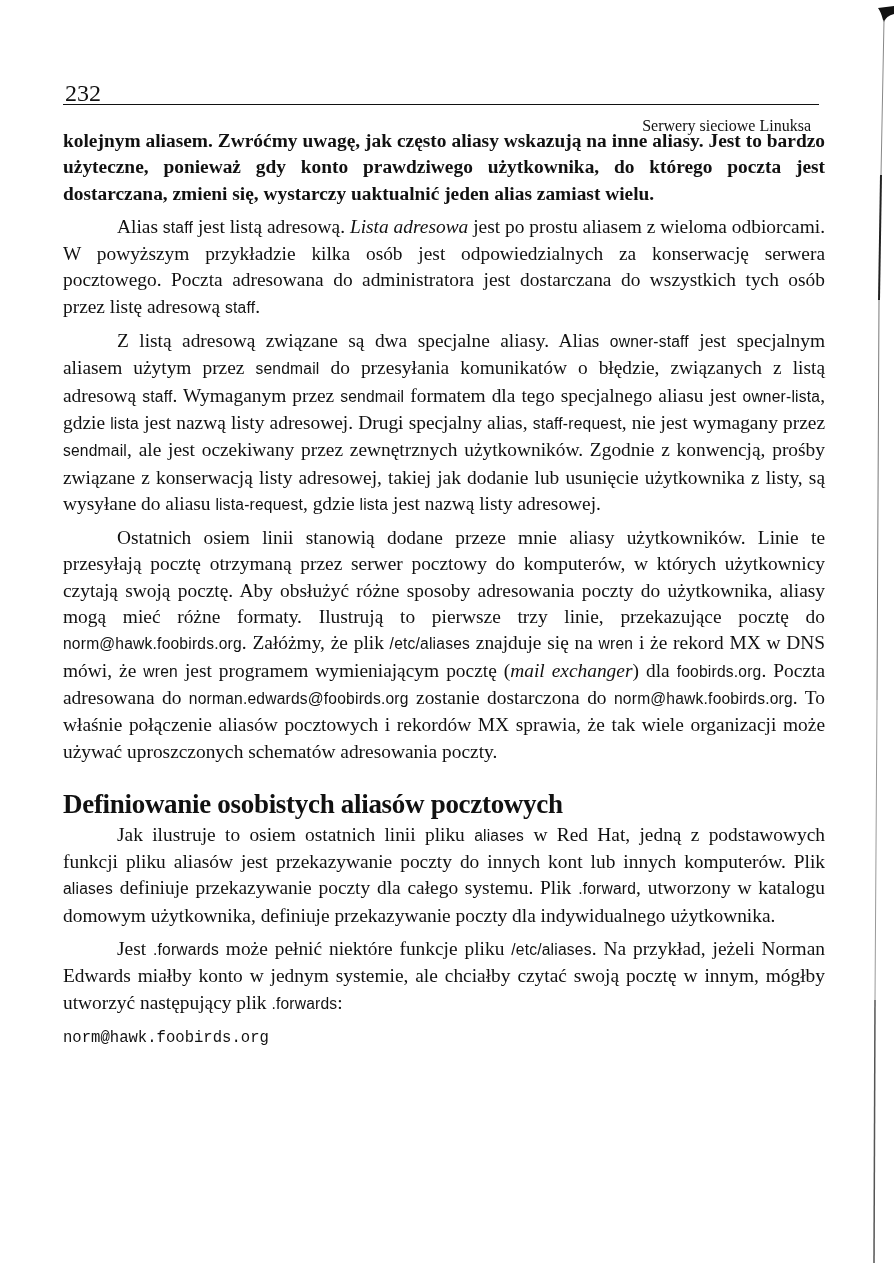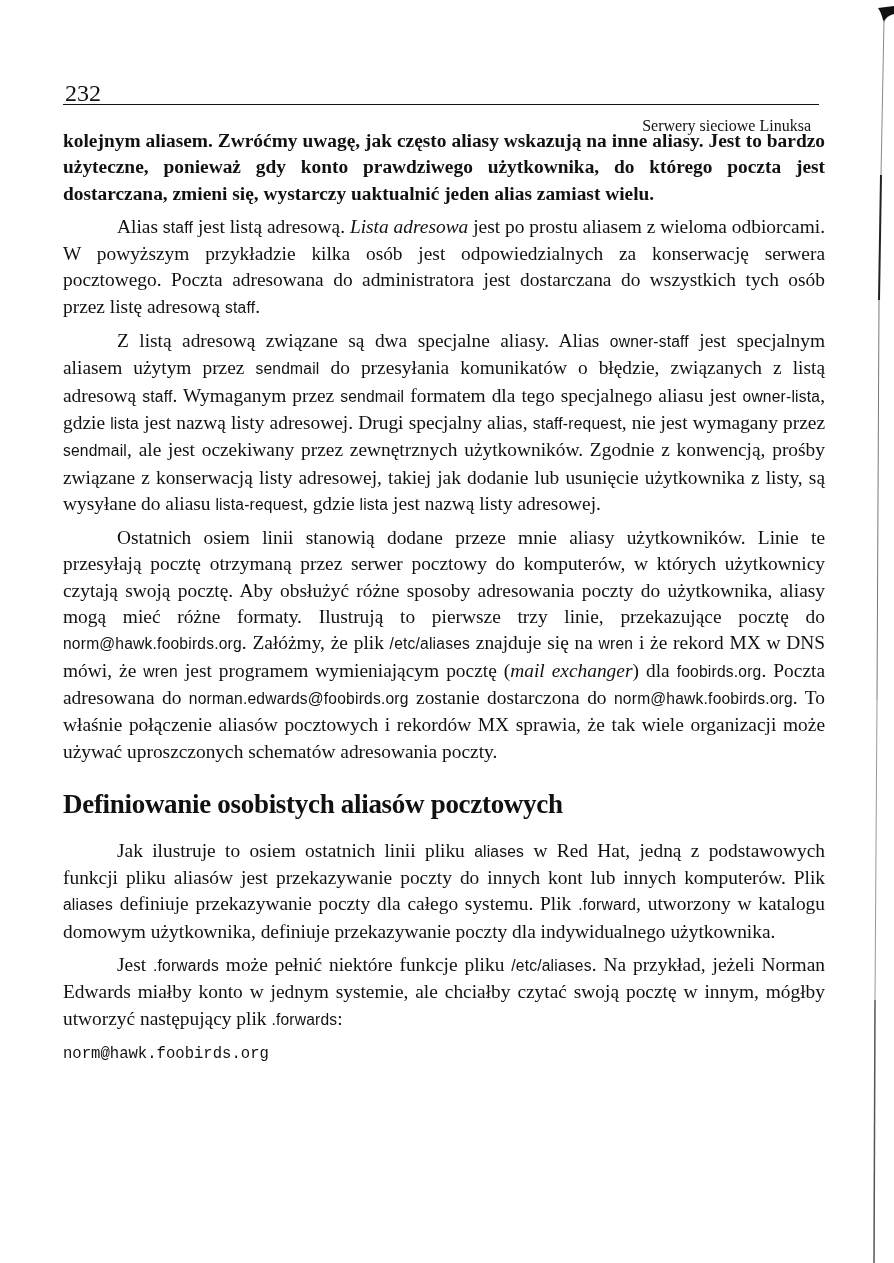--- a/index.html
+++ b/index.html
@@ -23,21 +23,21 @@
     .content p.noindent { text-indent: 0; font-weight: bold; }
     code, .mono {
       font-family: Liberation Sans, sans-serif;
       font-size: 15.6px;
       letter-spacing: 0.2px;
     }
     em { font-style: italic; }
     h2 {
       font-family: "Liberation Serif", "DejaVu Serif", serif;
       font-weight: bold; font-size: 27px; letter-spacing: -0.3px;
-      margin: 24px 0 19px 0; line-height: 30px;
+      margin: 24px 0 3px 0; line-height: 30px;
     }
     .code-line {
       font-family: "Liberation Mono", "DejaVu Sans Mono", monospace;
       font-size: 15.6px; margin: 10px 0 14px 0; line-height: 22px;
     }
     .edge {
       position: absolute; right: 0; top: 0; width: 40px; height: 1263px;
     }
   </style>
 </head>

